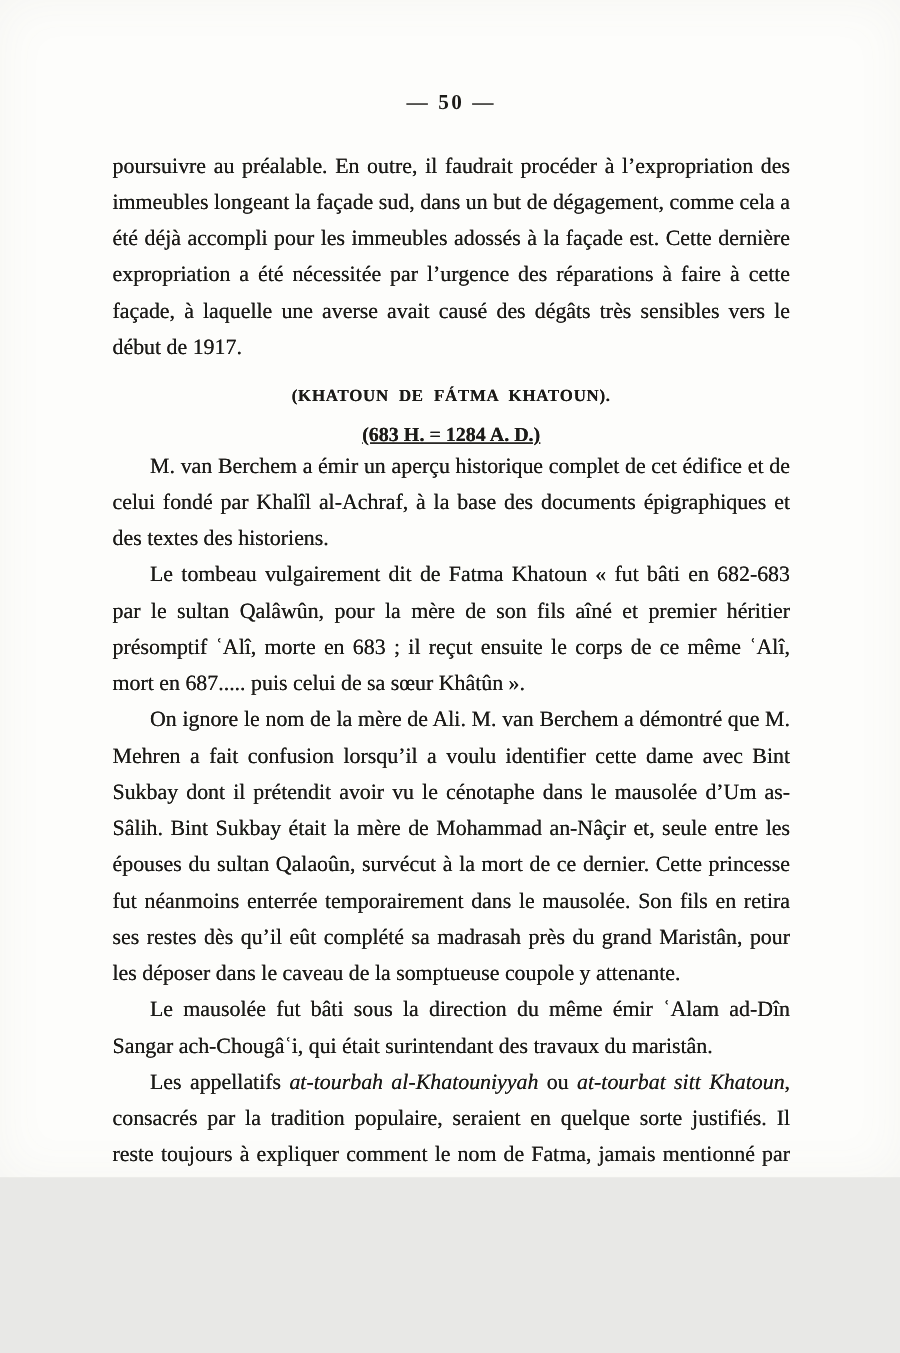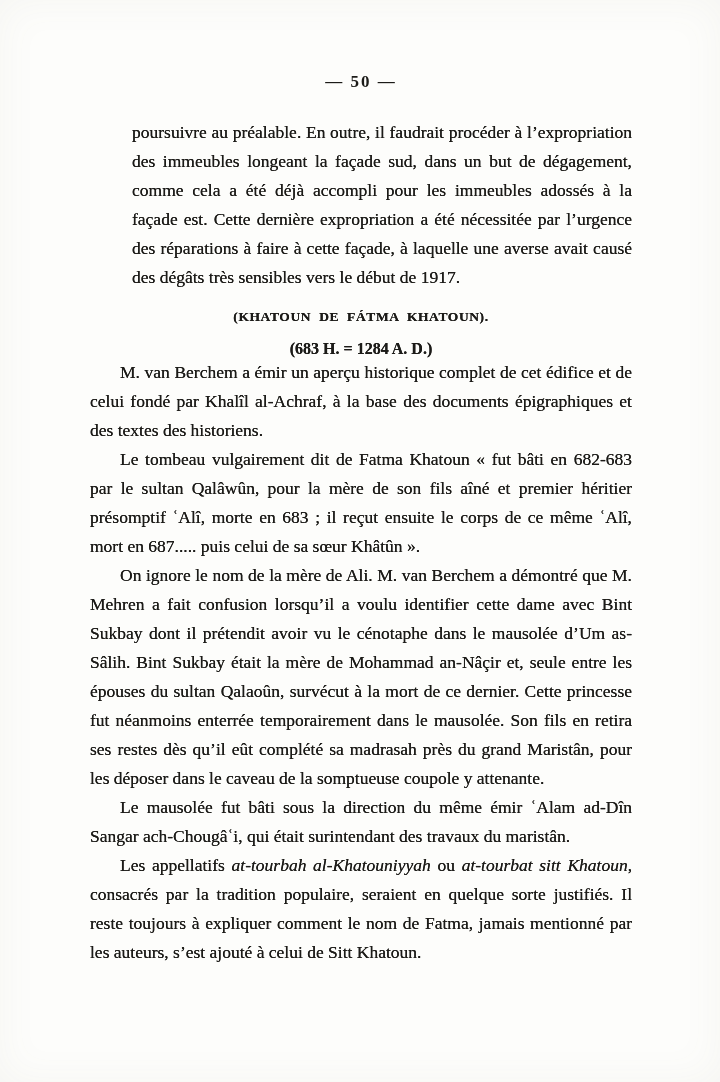--- a/index.html
+++ b/index.html
@@ -3,21 +3,21 @@
 <meta charset="utf-8">
 <style>
   html, body {
     margin: 0;
     padding: 0;
     background: #e8e8e6;
   }
   .page {
     position: relative;
     width: 720px;
-    height: 1082px;
+    height: 942px;
     margin: 0 auto;
     background: #fdfdfb;
     color: #1c1b18;
     font-family: "Liberation Serif", "DejaVu Serif", serif;
     box-sizing: border-box;
     padding: 72px 88px 0 90px;
     overflow: hidden;
     box-shadow: inset 0 0 40px rgba(120,115,100,0.06);
   }
   .page-number {
@@ -30,21 +30,20 @@
   p.body-par {
     margin: 0;
     font-size: 17.5px;
     line-height: 29px;
     text-align: justify;
     text-indent: 30px;
     text-shadow: 0 0 0.45px currentColor;
   }
   p.no-indent {
     text-indent: 0;
-    margin-left: 42px;
   }
   .section-title {
     margin: 36px 0 0 0;
     text-align: center;
     font-size: 16.5px;
     font-weight: bold;
     word-spacing: 0.35em;
     letter-spacing: 0.4px;
     text-shadow: 0 0 0.45px currentColor;
   }
@@ -56,20 +55,21 @@
     word-spacing: 0.3em;
     letter-spacing: 0.6px;
     text-shadow: 0 0 0.45px currentColor;
   }
   .section-date {
     margin-top: 15px;
     text-align: center;
     font-size: 16px;
     font-weight: bold;
     text-shadow: 0 0 0.3px currentColor;
+    text-decoration: underline;
   }
   .after-heading {
     margin-top: 34px;
   }
   em {
     font-style: italic;
   }
 </style>
 </head>
 <body>

